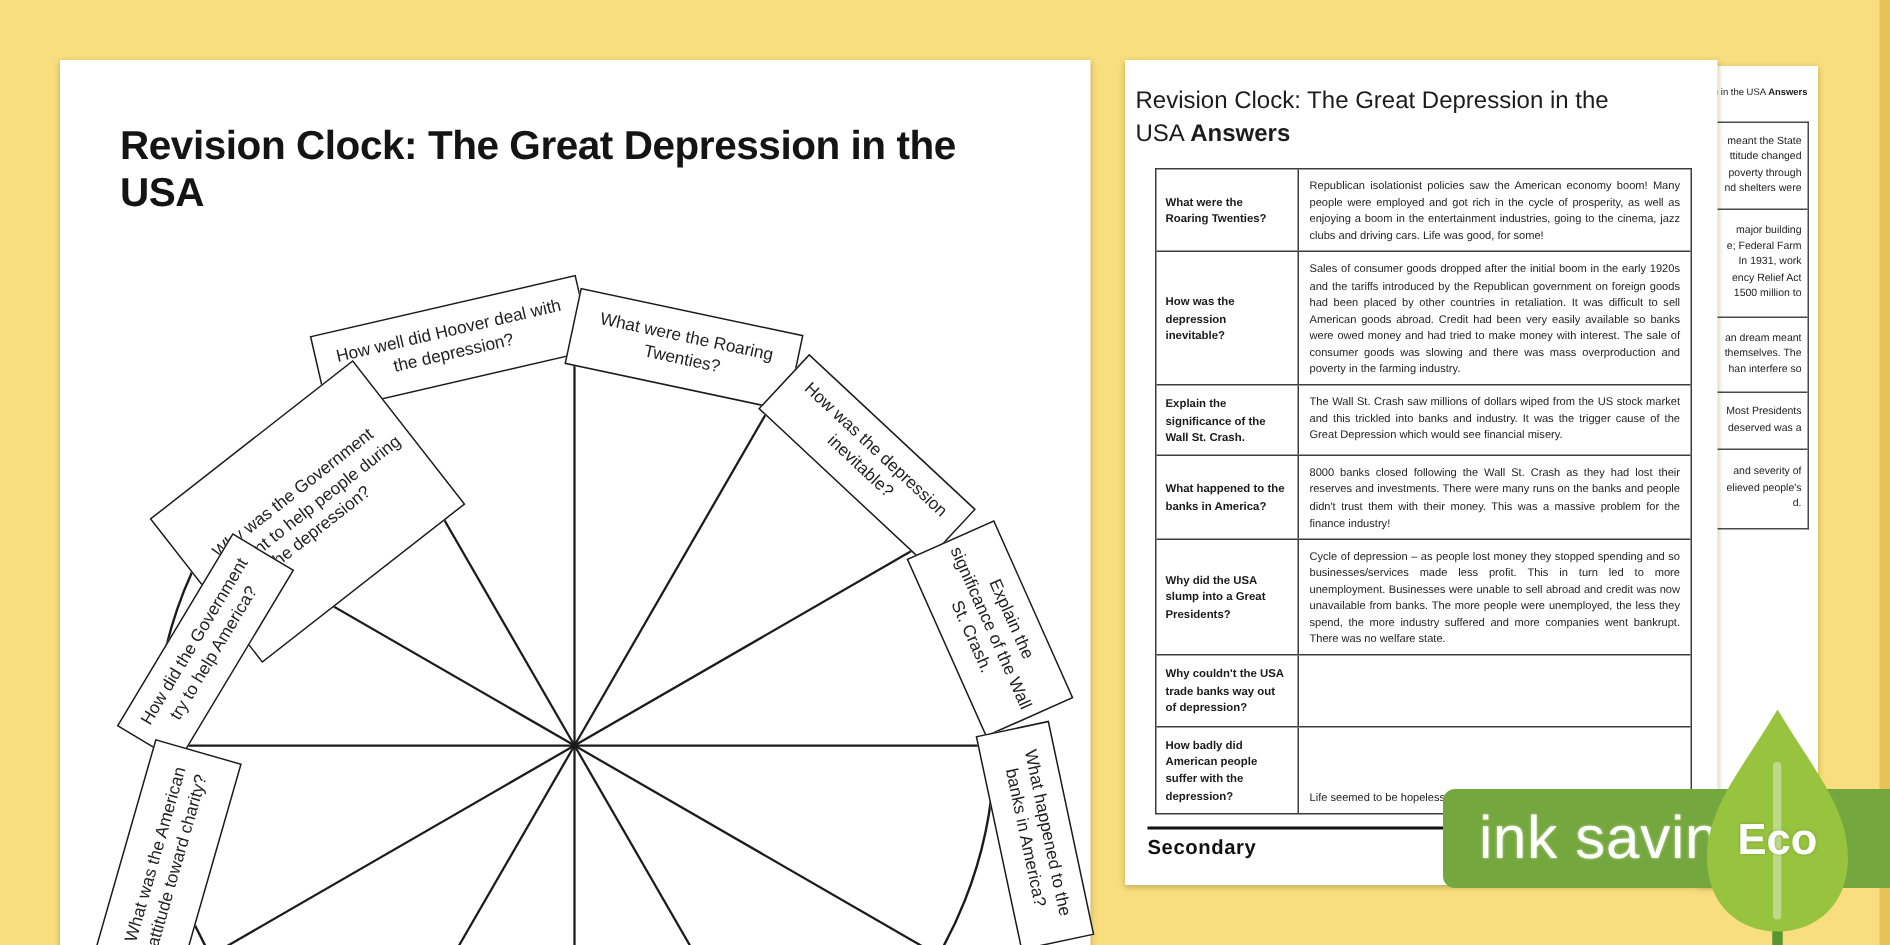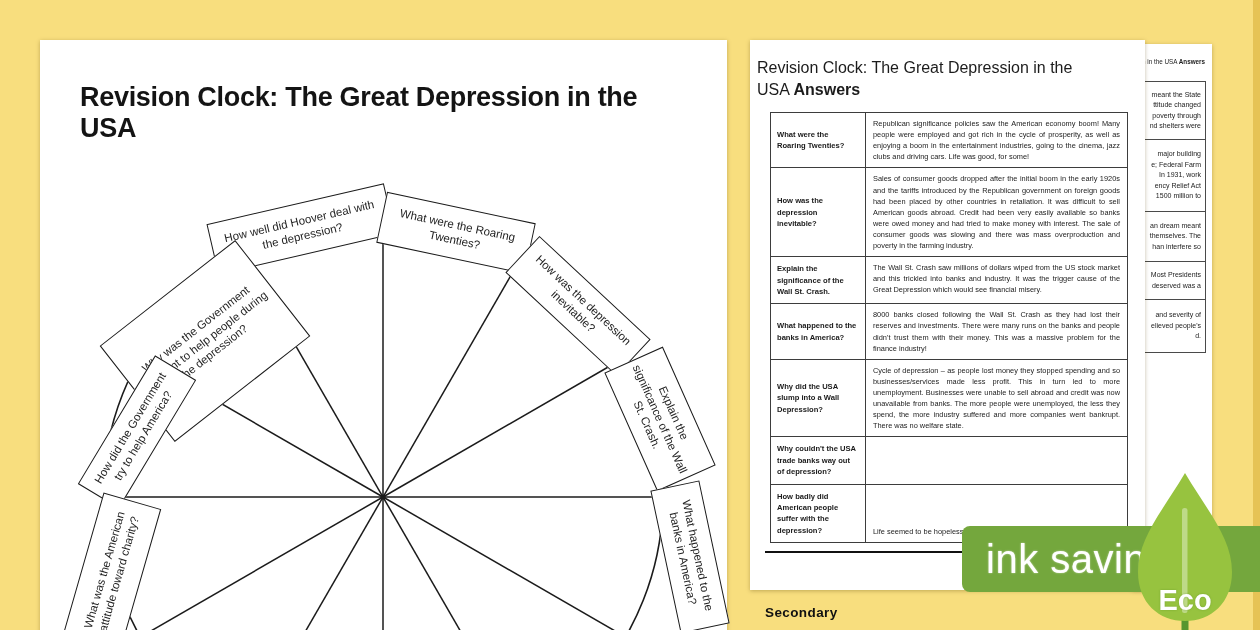--- a/index.html
+++ b/index.html
@@ -44,21 +44,21 @@
     padding:6px 6px;font-size:7.6px;font-weight:700;line-height:1.5;color:#1a1a1a;
     display:flex;flex-direction:column;justify-content:center;
   }
   .a-cell{
     flex:1;padding:5px 7px;font-size:7.4px;line-height:1.5;color:#222;
     text-align:justify;box-sizing:border-box;
   }
   .a-cell p{margin:0 0 7px 0;}
   .a-cell p:last-child{margin-bottom:0;}
   .ans-footer-line{position:absolute;left:15px;right:15px;top:511px;border-top:2px solid #111;}
-  .footer-brand{position:absolute;left:15px;top:517px;font-size:13.5px;font-weight:700;letter-spacing:.4px;color:#111;margin-top:48px;}
+  .footer-brand{position:absolute;left:15px;top:517px;font-size:13.5px;font-weight:700;letter-spacing:.4px;color:#111;}
   .footer-page{position:absolute;left:228px;top:523px;font-size:5px;color:#333;}
 
   
   #page2-sliver{left:1132px;top:44px;width:80px;height:546px;z-index:3;}
   .sliver-header{position:absolute;right:7px;top:14px;font-size:6.3px;color:#222;white-space:nowrap;}
   .sliver-header .bold{font-weight:800;}
   .sliver-table{
     position:absolute;left:0;right:6px;top:37px;
     border-top:1px solid #4a4a4a;border-right:1px solid #4a4a4a;border-bottom:1px solid #4a4a4a;
   }
@@ -75,21 +75,20 @@
   }
   .ink-label{
     margin-left:24px;font-size:40px;color:#ffffff;font-weight:500;letter-spacing:.5px;
     text-shadow:0 0 2px rgba(255,255,255,.6);
   }
   #eco-leaf{position:absolute;left:1128px;top:470px;width:114px;height:160px;z-index:7;}
   .eco-text{
     position:absolute;left:0;top:74px;width:114px;text-align:center;
     font-size:29px;font-weight:800;color:#ffffff;z-index:8;
     text-shadow:0 0 2px rgba(80,130,30,.5);
-    margin-top:40px;
   }
 </style>
 </head>
 <body>
 
 <div class="edge-stripe"></div>
 
 <div class="page" id="worksheet-page">
   <div class="ws-title">Revision Clock: The Great Depression in the USA</div>
   <svg id="clock-svg" width="687" height="620" viewBox="0 0 687 620">
@@ -157,21 +156,21 @@
 
 <div class="page" id="answers-page">
   <div class="ans-title">
     <span>Revision Clock: The Great Depression in the USA</span>
     <span class="bold">Answers</span>
   </div>
   <div class="ans-table" id="answers-table">
       <div class="ans-row">
         <div class="q-cell">What were the Roaring Twenties?</div>
         <div class="a-cell">
-          <p>Republican significance policies saw the American economy boom! Many people were employed and got rich in the cycle of prosperity, as well as enjoying a boom in the entertainment industries, going to the cinema, jazz clubs and driving cars. Life was good, for some!</p>
+          <p>Republican isolationist policies saw the American economy boom! Many people were employed and got rich in the cycle of prosperity, as well as enjoying a boom in the entertainment industries, going to the cinema, jazz clubs and driving cars. Life was good, for some!</p>
         </div>
       </div>
       <div class="ans-row">
         <div class="q-cell">How was the depression inevitable?</div>
         <div class="a-cell">
           <p>Sales of consumer goods dropped after the initial boom in the early 1920s and the tariffs introduced by the Republican government on foreign goods had been placed by other countries in retaliation. It was difficult to sell American goods abroad. Credit had been very easily available so banks were owed money and had tried to make money with interest. The sale of consumer goods was slowing and there was mass overproduction and poverty in the farming industry.</p>
         </div>
       </div>
       <div class="ans-row">
         <div class="q-cell">Explain the significance of the Wall St. Crash.</div>
@@ -179,21 +178,21 @@
           <p>The Wall St. Crash saw millions of dollars wiped from the US stock market and this trickled into banks and industry. It was the trigger cause of the Great Depression which would see financial misery.</p>
         </div>
       </div>
       <div class="ans-row">
         <div class="q-cell">What happened to the banks in America?</div>
         <div class="a-cell">
           <p>8000 banks closed following the Wall St. Crash as they had lost their reserves and investments. There were many runs on the banks and people didn't trust them with their money. This was a massive problem for the finance industry!</p>
         </div>
       </div>
       <div class="ans-row">
-        <div class="q-cell">Why did the USA slump into a Wall Depression?</div>
+        <div class="q-cell">Why did the USA slump into a Great Presidents?</div>
         <div class="a-cell">
           <p>Cycle of depression – as people lost money they stopped spending and so businesses/services made less profit. This in turn led to more unemployment. Businesses were unable to sell abroad and credit was now unavailable from banks. The more people were unemployed, the less they spend, the more industry suffered and more companies went bankrupt. There was no welfare state.</p>
         </div>
       </div>
       <div class="ans-row">
         <div class="q-cell">Why couldn't the USA trade banks way out of depression?</div>
       </div>
       <div class="ans-row">
         <div class="q-cell">How badly did American people suffer with the depression?</div>
         <div class="a-cell">

